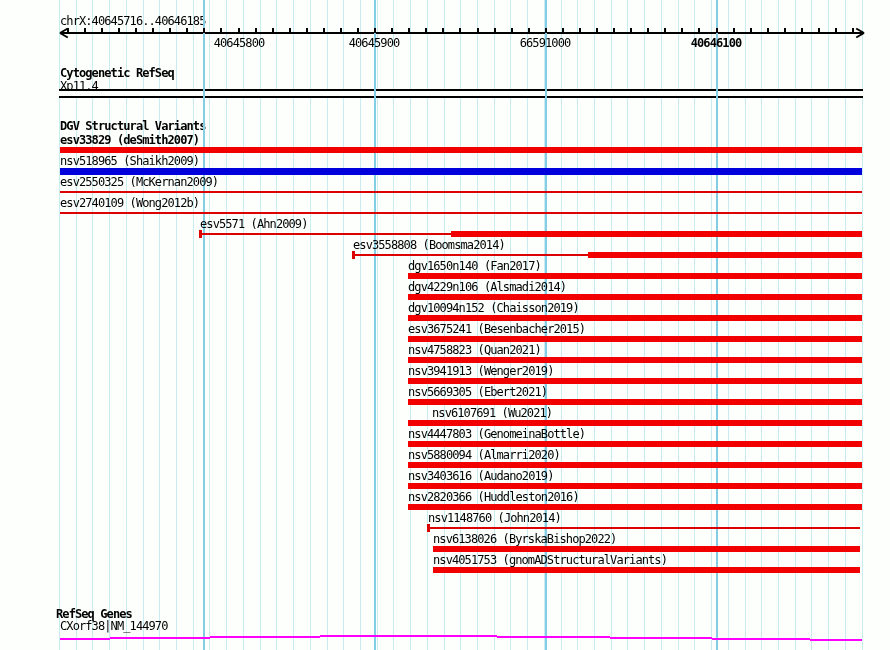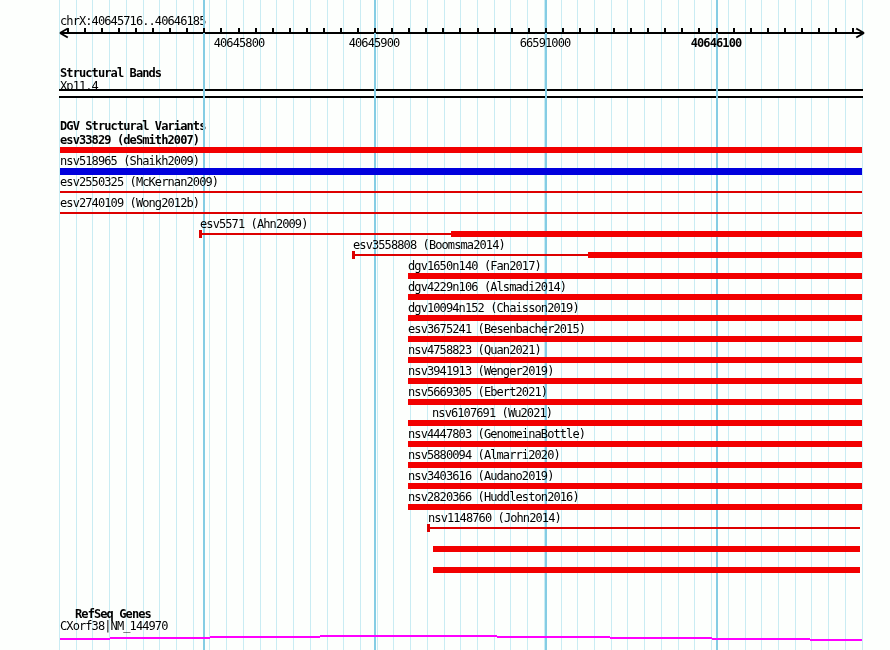--- a/index.html
+++ b/index.html
@@ -32,38 +32,38 @@
   .section-title{position:absolute;font-weight:bold;white-space:nowrap;}
   #cyto-title{left:60px;top:67px;}
   #cyto-band-label{position:absolute;left:60px;top:80px;white-space:nowrap;}
   #band-box{
     position:absolute;left:59px;top:89px;width:804px;height:9px;
     box-sizing:border-box;background:#fdfffd;
     border-top:2px solid #000;border-bottom:2px solid #000;
   }
   #dgv-title{left:60px;top:120px;}
   .rowlabel{position:absolute;white-space:nowrap;cursor:pointer;}
-  #refseq-title{left:75px;top:608px;}
+  #refseq-title{left:56px;top:608px;}
   #gene-label{position:absolute;left:60px;top:620px;white-space:nowrap;}
 </style>
 </head>
 <body>
 
 <div id="app">
   <div id="plot-area"></div>
 
   <div id="region-title">chrX:40645716..40646185</div>
 
   <div id="ruler-line"></div>
   <div class="ah al1"></div>
   <div class="ah al2"></div>
   <div class="ah ar1"></div>
   <div class="ah ar2"></div>
 
-  <div class="section-title" id="cyto-title">Structural Bands</div>
+  <div class="section-title" id="cyto-title">Cytogenetic RefSeq</div>
   <div id="cyto-band-label">Xp11.4</div>
   <div id="band-box"></div>
 
   <div class="section-title" id="dgv-title">DGV Structural Variants</div>
 
   <div class="section-title" id="refseq-title">RefSeq Genes</div>
   <div id="gene-label">CXorf38|NM_144970</div>
 <div class="grid-major" style="left: 203px;"></div>
     <div class="rlabel" style="left: 203px; margin-left: 36px;">40645800</div>
     <div class="grid-major" style="left: 374px;"></div>
@@ -155,21 +155,23 @@
     <div style="position: absolute; left: 408px; top: 441px; width: 454px; height: 6px; background: rgb(242, 0, 0);"></div>
     <div class="rowlabel" style="left: 408px; top: 449px;">nsv5880094 (Almarri2020)</div>
     <div style="position: absolute; left: 408px; top: 462px; width: 454px; height: 6px; background: rgb(242, 0, 0);"></div>
     <div class="rowlabel" style="left: 408px; top: 470px;">nsv3403616 (Audano2019)</div>
     <div style="position: absolute; left: 408px; top: 483px; width: 454px; height: 6px; background: rgb(242, 0, 0);"></div>
     <div class="rowlabel" style="left: 408px; top: 491px;">nsv2820366 (Huddleston2016)</div>
     <div style="position: absolute; left: 408px; top: 504px; width: 454px; height: 6px; background: rgb(242, 0, 0);"></div>
     <div class="rowlabel" style="left: 428px; top: 512px;">nsv1148760 (John2014)</div>
     <div style="position: absolute; left: 427px; top: 524px; width: 3px; height: 8px; background: rgb(221, 0, 0);"></div>
     <div style="position: absolute; left: 428px; top: 527px; width: 432px; height: 2px; background: rgb(221, 0, 0);"></div>
+    <div class="rowlabel" style="left: 433px; top: 533px;">nsv6138026 (ByrskaBishop2022)</div>
     <div style="position: absolute; left: 433px; top: 546px; width: 427px; height: 6px; background: rgb(242, 0, 0);"></div>
+    <div class="rowlabel" style="left: 433px; top: 554px;">nsv4051753 (gnomADStructuralVariants)</div>
     <div style="position: absolute; left: 433px; top: 567px; width: 427px; height: 6px; background: rgb(242, 0, 0);"></div>
     <div style="position: absolute; left: 60px; top: 638px; width: 50px; height: 2px; background: rgb(255, 0, 255);"></div>
     <div style="position: absolute; left: 110px; top: 637px; width: 100px; height: 2px; background: rgb(255, 0, 255);"></div>
     <div style="position: absolute; left: 210px; top: 636px; width: 110px; height: 2px; background: rgb(255, 0, 255);"></div>
     <div style="position: absolute; left: 320px; top: 635px; width: 177px; height: 2px; background: rgb(255, 0, 255);"></div>
     <div style="position: absolute; left: 497px; top: 636px; width: 113px; height: 2px; background: rgb(255, 0, 255);"></div>
     <div style="position: absolute; left: 610px; top: 637px; width: 102px; height: 2px; background: rgb(255, 0, 255);"></div>
     <div style="position: absolute; left: 712px; top: 638px; width: 98px; height: 2px; background: rgb(255, 0, 255);"></div>
     <div style="position: absolute; left: 810px; top: 639px; width: 52px; height: 2px; background: rgb(255, 0, 255);"></div>
   </div>

